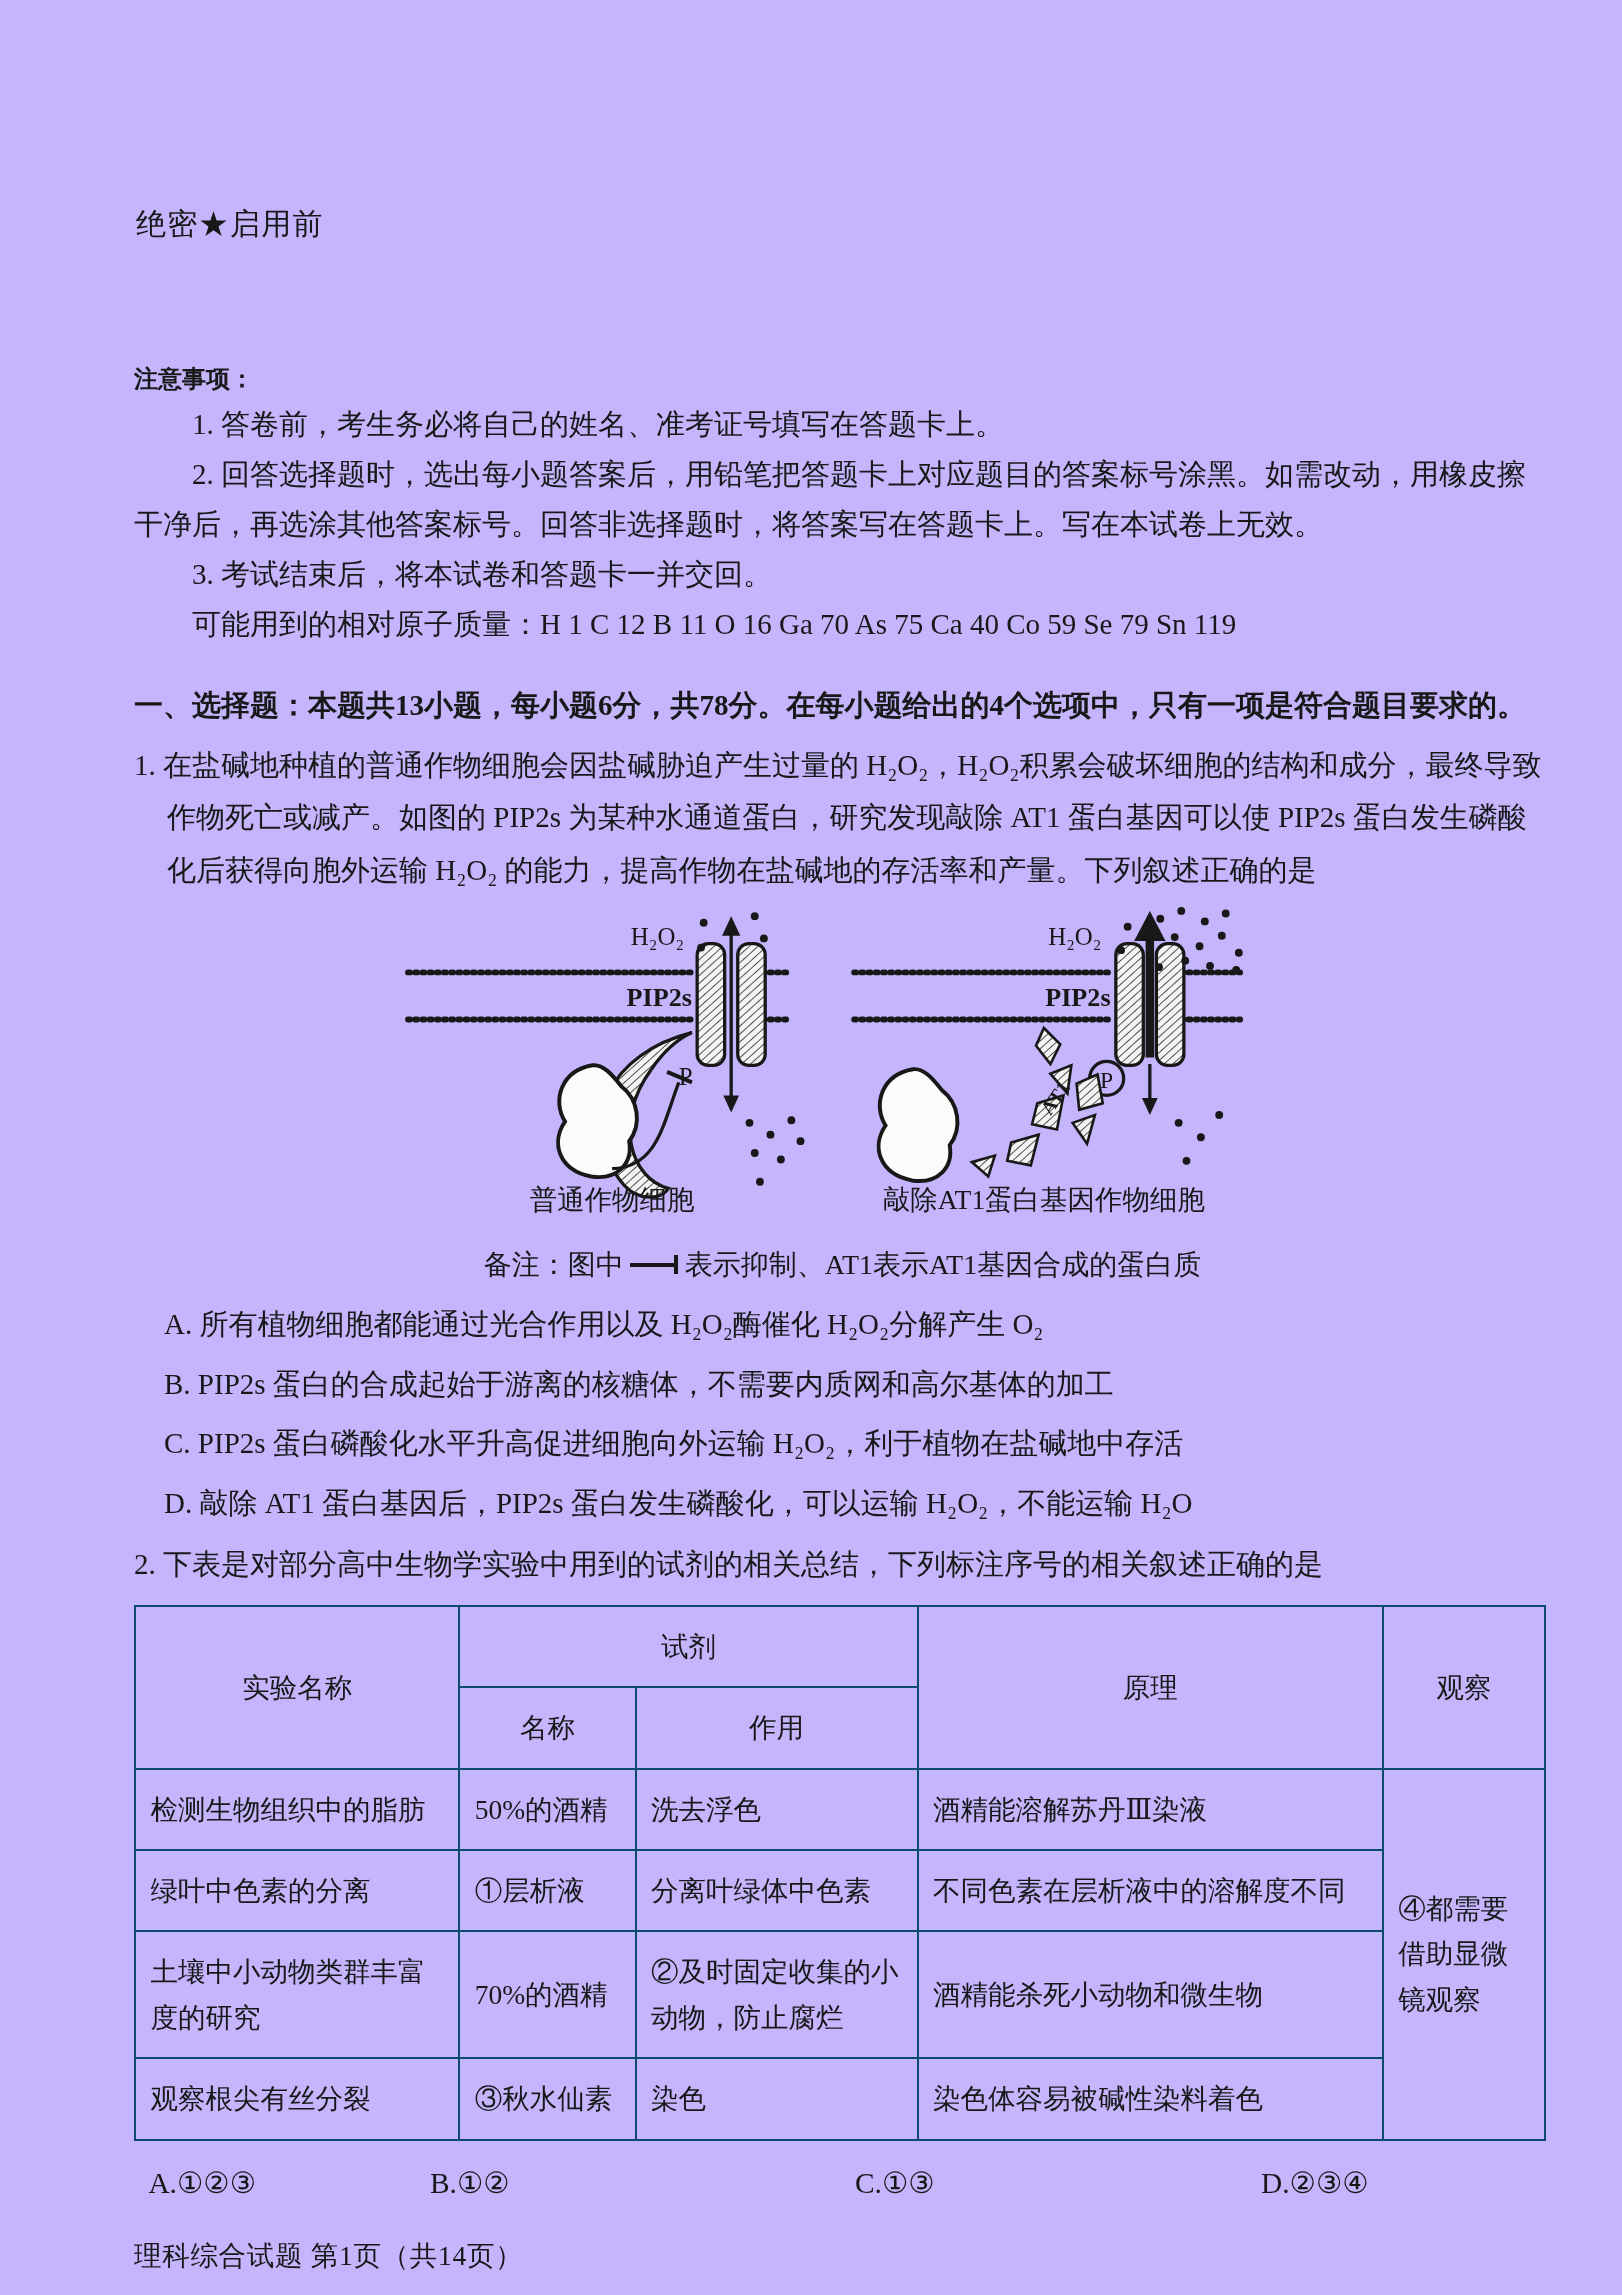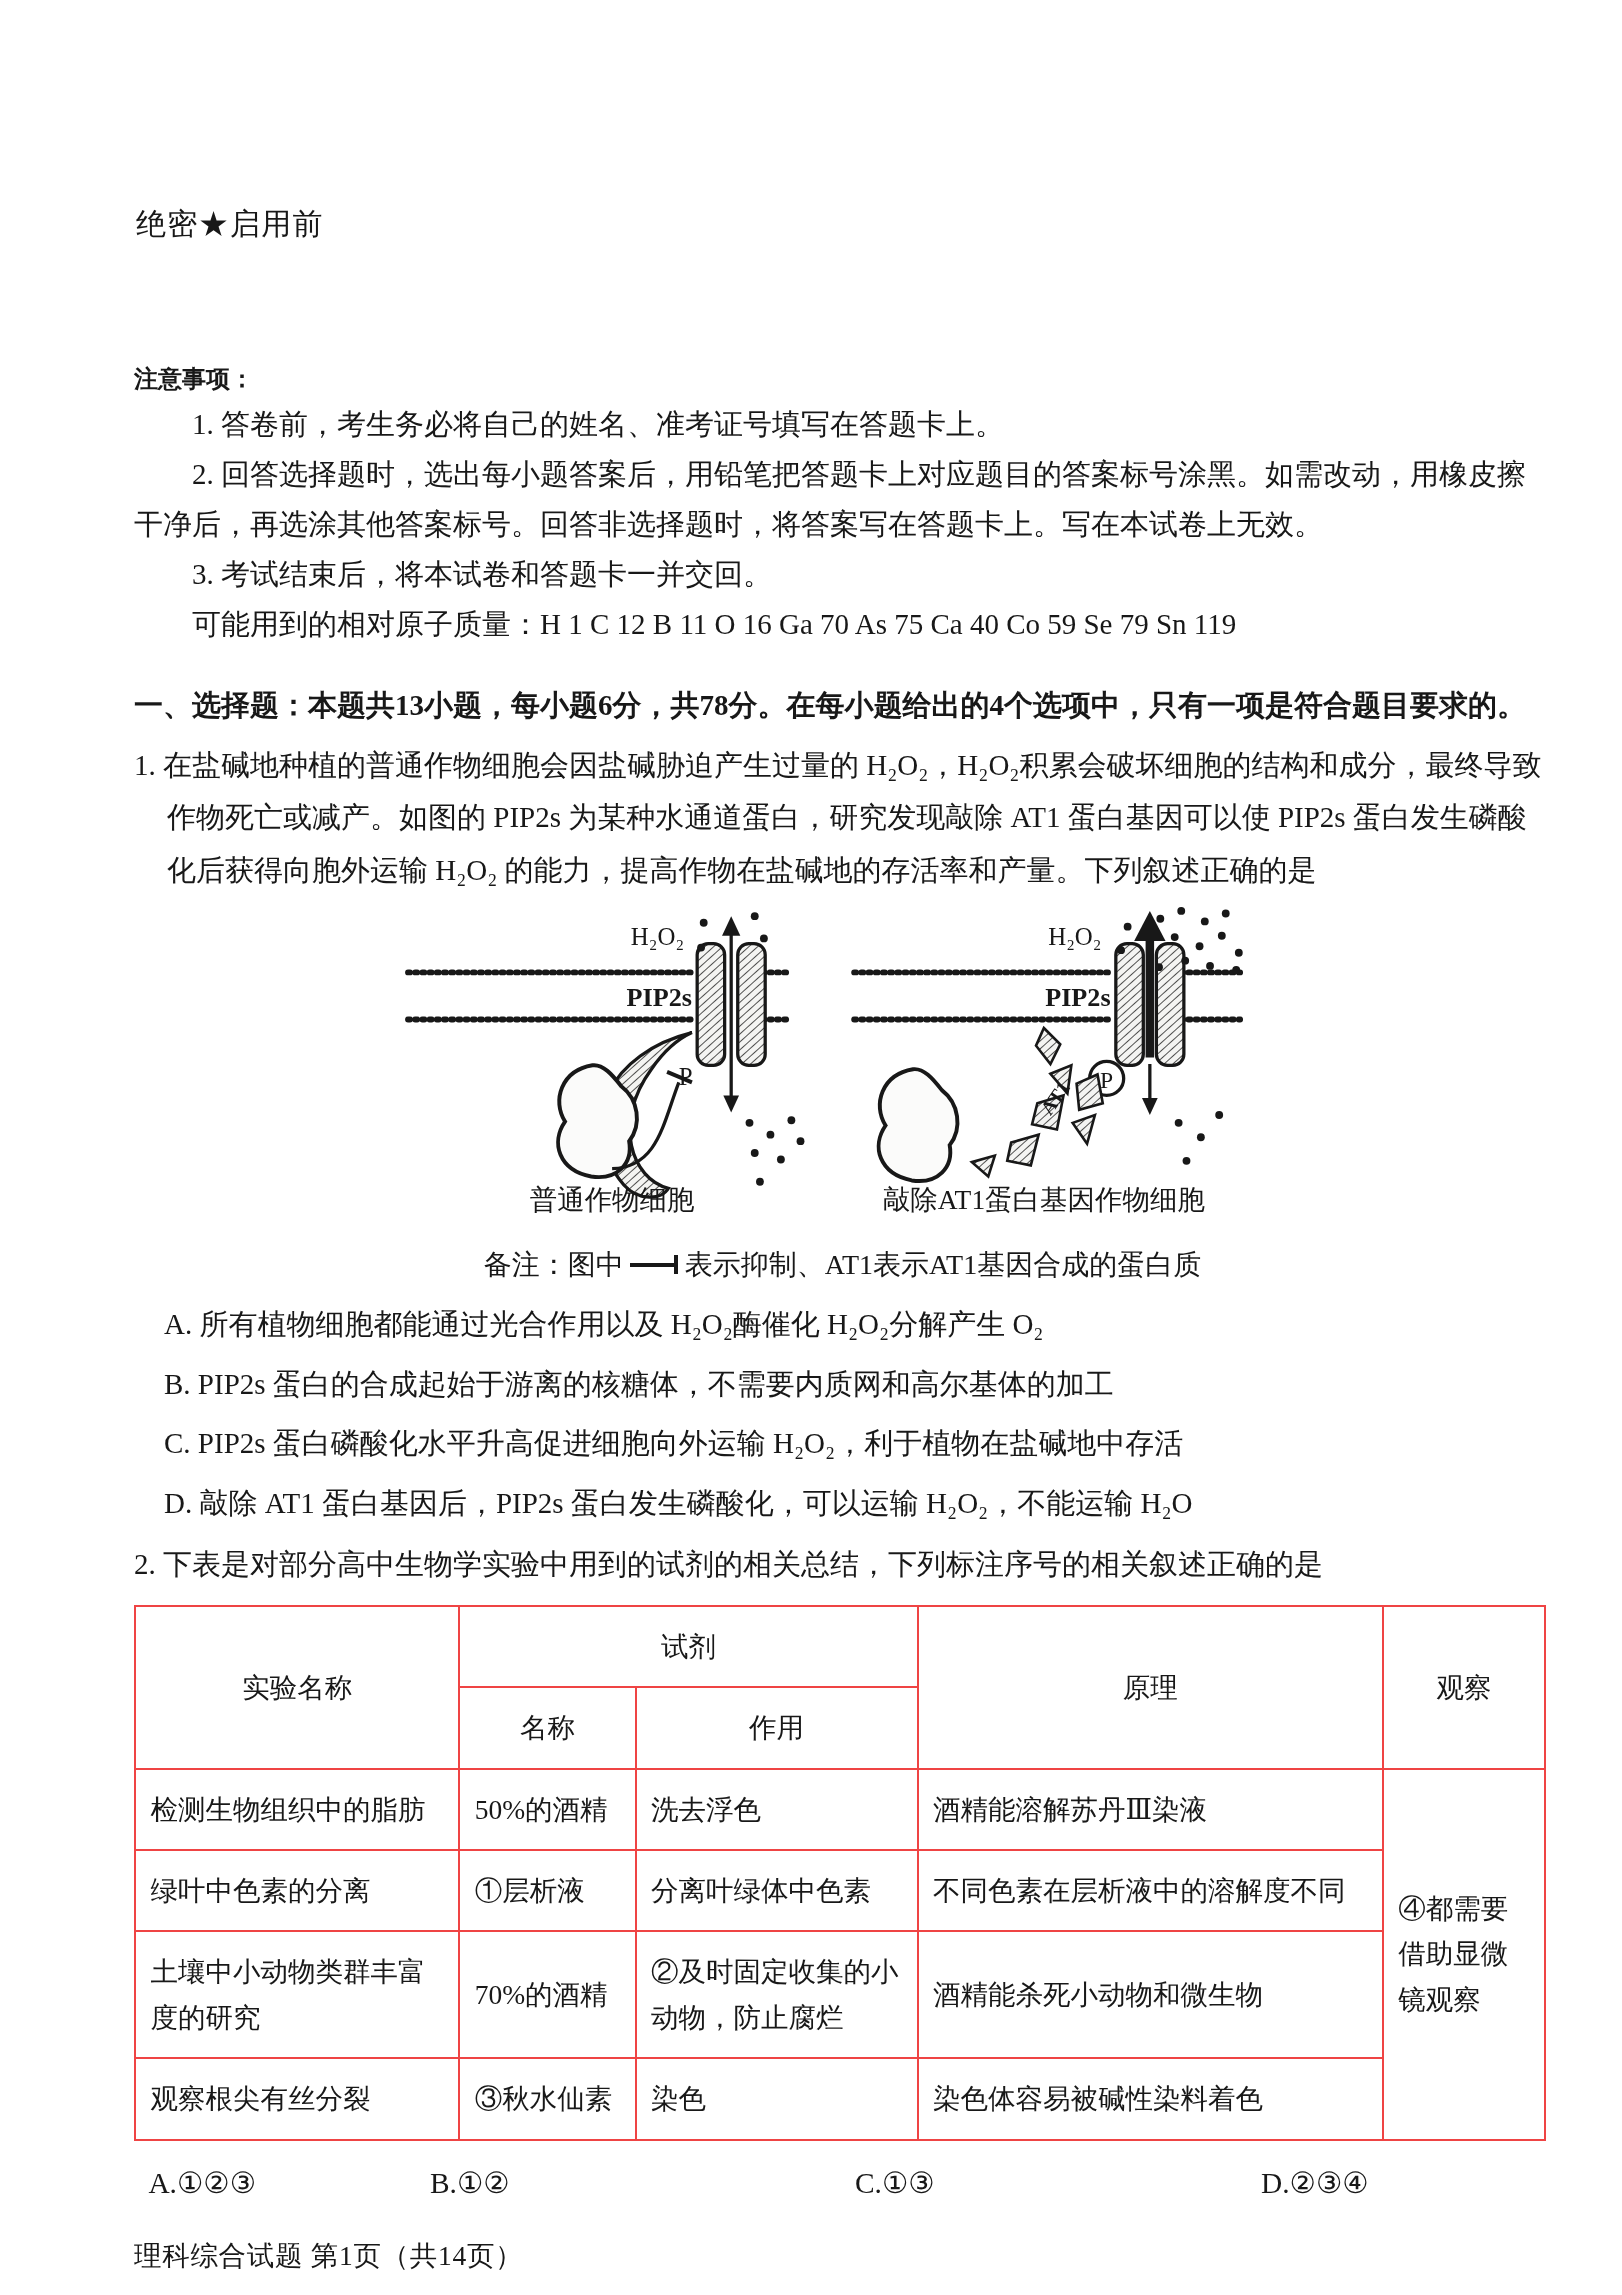--- a/index.html
+++ b/index.html
@@ -1,19 +1,19 @@
 <!DOCTYPE html>
 <html style="font-size:10.5px"><head>
 <meta charset="utf-8">
 <style>
   html,body{margin:0;padding:0;background:#888;}
   .page{
     position:relative;
     width:1622px;height:2295px;
-    background:#ffffff;
+    background:#c4b5fd;
     font-family:"Liberation Serif","DejaVu Serif",serif;
     color:#181818;
     overflow:hidden;
   }
   .secret{
     position:absolute;top:204px;left:136px;
     font-size:30px;letter-spacing:1.3px;
   }
   .title{
     position:absolute;top:254px;left:0;width:100%;
@@ -37,21 +37,21 @@
     width:48px;height:19.6px;position:relative;margin:0 6.5px 6.5px 6.5px;
   }
   .inhibit-symbol .bar-h{position:absolute;left:0;top:8.5px;width:100%;height:3.9px;background:#181818;}
   .inhibit-symbol .bar-v{position:absolute;right:0;top:0;width:3.9px;height:19.6px;background:#181818;}
   .option-line{margin:9.2px 0 0 30px;line-height:1.75;}
   .q2-table{
     border-collapse:collapse;margin-top:14.4px;width:1412px;
     font-size:27.5px;
   }
   .q2-table td{
-    border:2px solid #ef4444;
+    border:2px solid #0c4a6e;
     padding:17px 14.4px;
     vertical-align:middle;
     line-height:1.65;
   }
   .q2-table td.center{text-align:center;}
   .bottom-options{position:relative;height:52px;margin-top:17px;}
   .bottom-options span{position:absolute;top:0;font-size:29.4px;}
   .bo-a{left:14.4px;}
   .bo-b{left:296px;}
   .bo-c{left:721px;}

